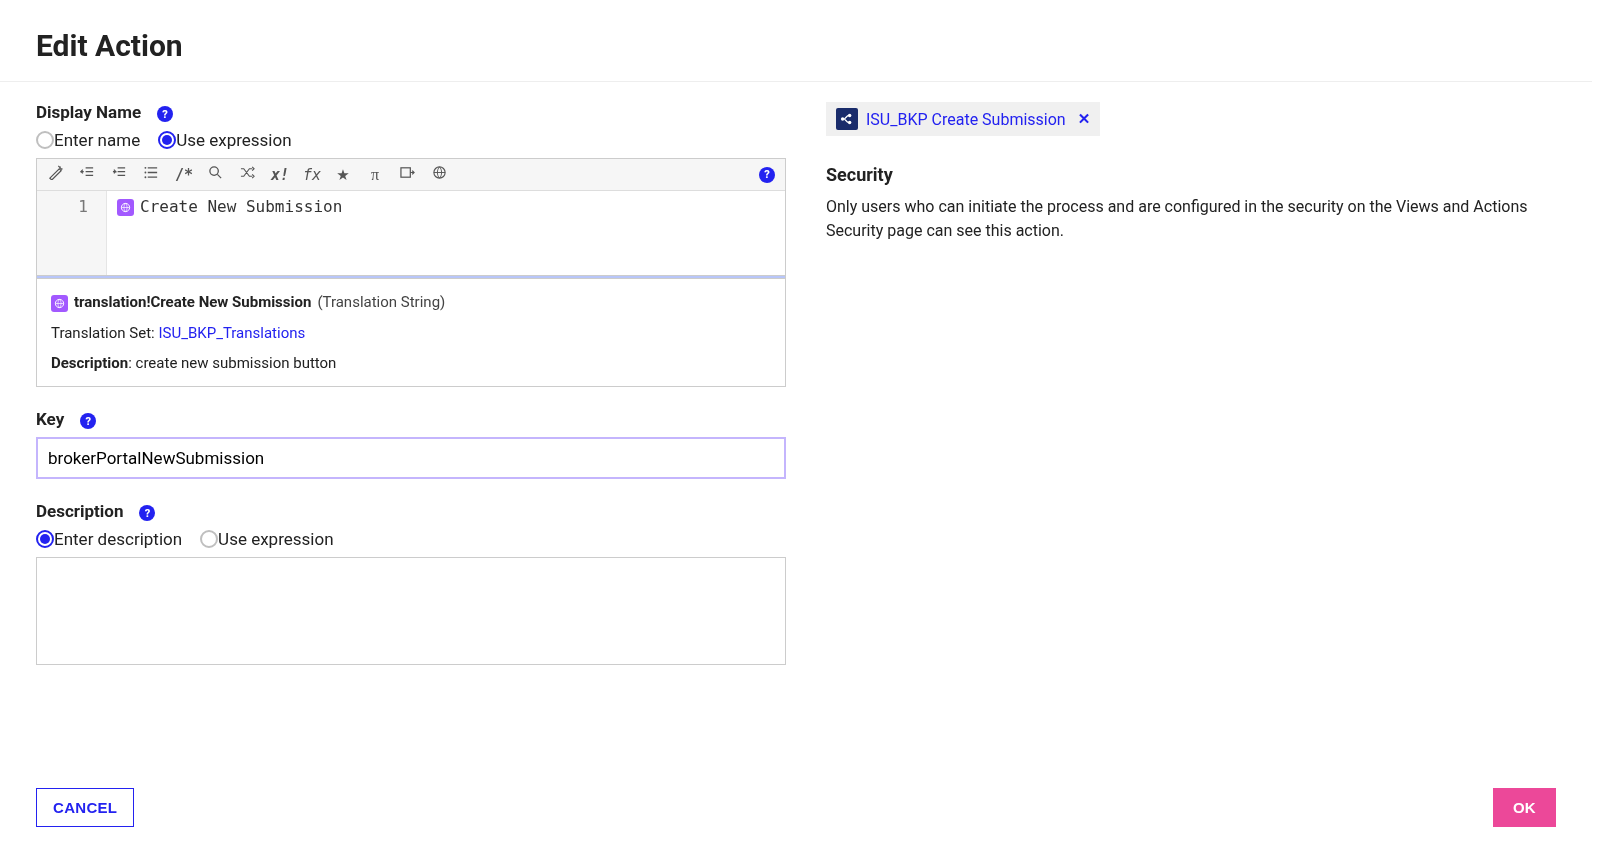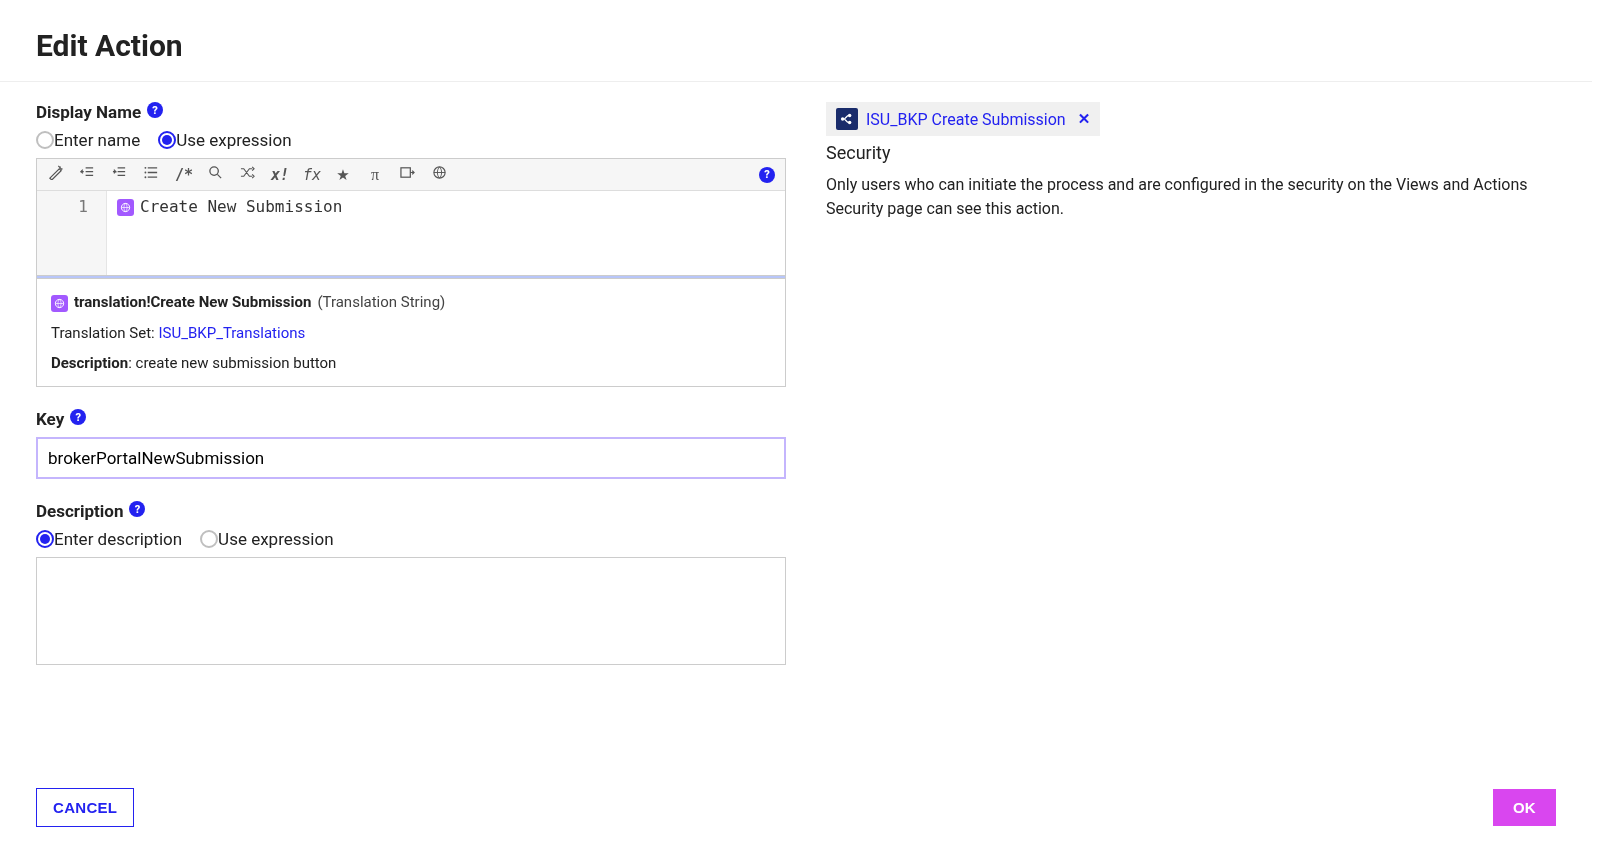--- a/index.html
+++ b/index.html
@@ -19,22 +19,22 @@
     display: flex;
     padding: 20px 36px 120px 36px;
     gap: 40px;
   }
   .col-left { flex: 0 0 750px; }
   .col-right { flex: 1; }
 
   .section { margin-bottom: 22px; }
   .label-row {
     display: flex;
-    align-items: flex-start;
-    gap: 6px;
+    align-items: flex-end;
+    gap: 16px;
     font-weight: 700;
     font-size: 17px;
     margin-bottom: 8px;
   }
 
   .help-icon {
     width: 16px; height: 16px; border-radius: 50%;
     background: #2322f0;
     color: #fff;
     display: inline-flex;
@@ -161,42 +161,42 @@
     font-size: 16px;
   }
   .pm-icon {
     width: 22px; height: 22px; background: #1a2c6b;
     display: inline-flex; align-items: center; justify-content: center;
     color: #fff; border-radius: 2px;
   }
   .pm-icon svg { width: 14px; height: 14px; }
   .pm-name { color: #2322f0; }
   .pm-remove { color: #2322f0; font-weight: 800; cursor: pointer; padding-left:4px; font-size:15px;}
-  .sec-head { font-weight: 400; font-size: 18px; margin: 6px 0 10px 0; }
+  .sec-head { font-weight: 700; font-size: 18px; margin: 28px 0 10px 0; }
   .sec-text { font-size: 16px; line-height: 1.5; color: #222; max-width: 720px;}
 
   .footer {
     position: absolute;
     left: 0; right: 0; bottom: 20px;
-    display: flex; align-items: center;
+    display: flex; 
     padding: 0 36px;
   }
   .btn-cancel {
     border: 1px solid #2322f0;
     color: #2322f0;
     background: #fff;
     padding: 10px 16px;
     font-size: 15px;
     font-weight: 600;
     cursor: pointer;
     letter-spacing: 0.3px;
   }
   .btn-ok {
     margin-left: auto;
-    background: #d946ef;
+    background: #ec4899;
     color: #fff;
     border: none;
     padding: 10px 20px;
     font-size: 15px;
     font-weight: 600;
     cursor: pointer;
     letter-spacing: 0.3px;
   }
 </style>
 </head>

